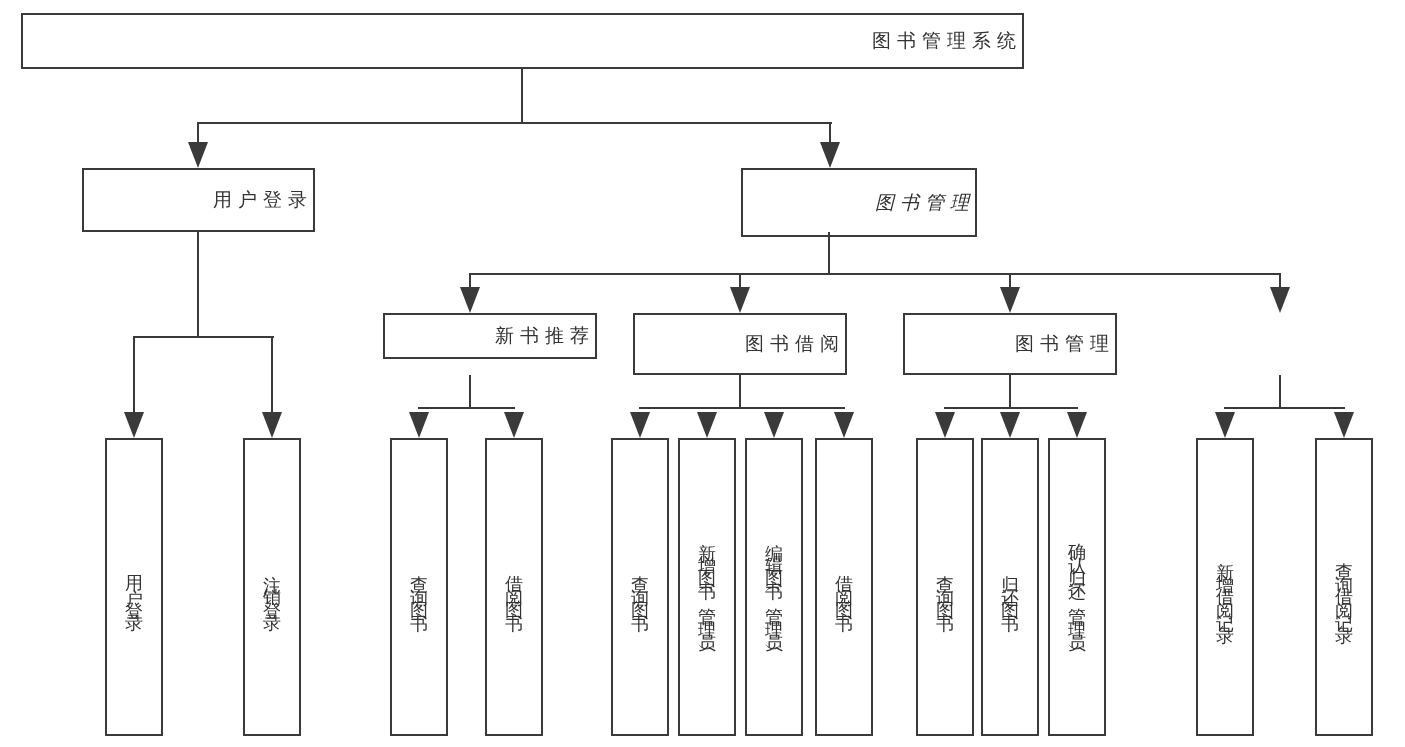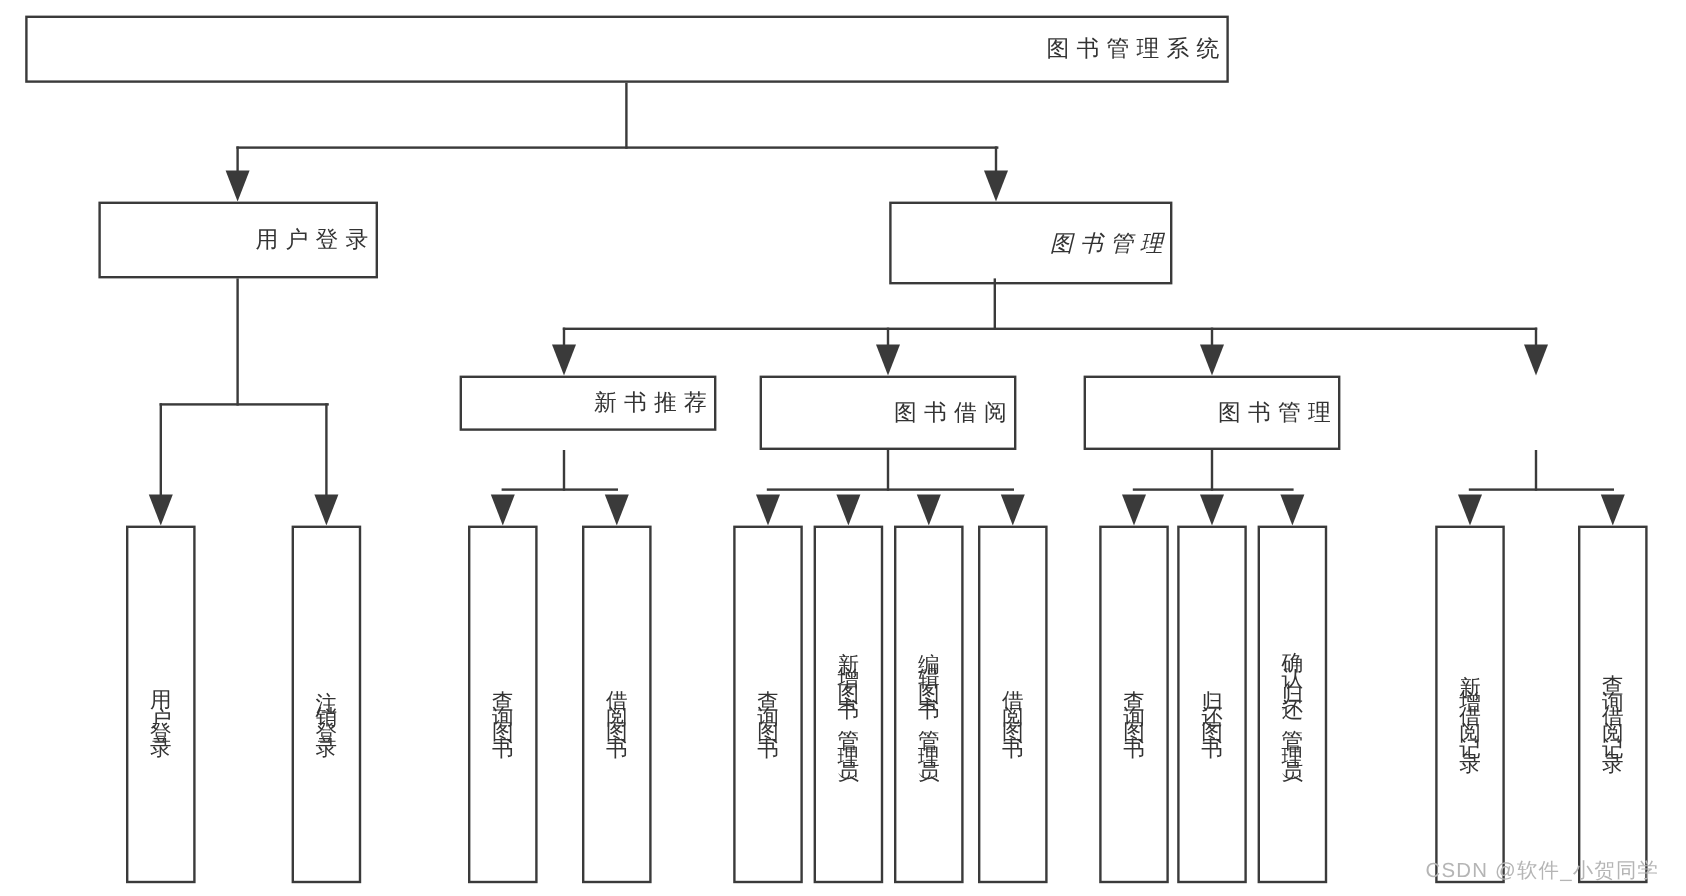--- a/index.html
+++ b/index.html
@@ -185,15 +185,14 @@
     <span class="vtext">确认归还（管理员）</span>
   </div>
 
   <div class="vbox" style="left:1196px;">
     <span class="vtext">新增借阅记录</span>
   </div>
   <div class="vbox" style="left:1315px;">
     <span class="vtext">查询借阅记录</span>
   </div>
 
-  <div class="watermark">CSDN @软件_小贺同学</div>
 
 </div>
 
 </body></html>

